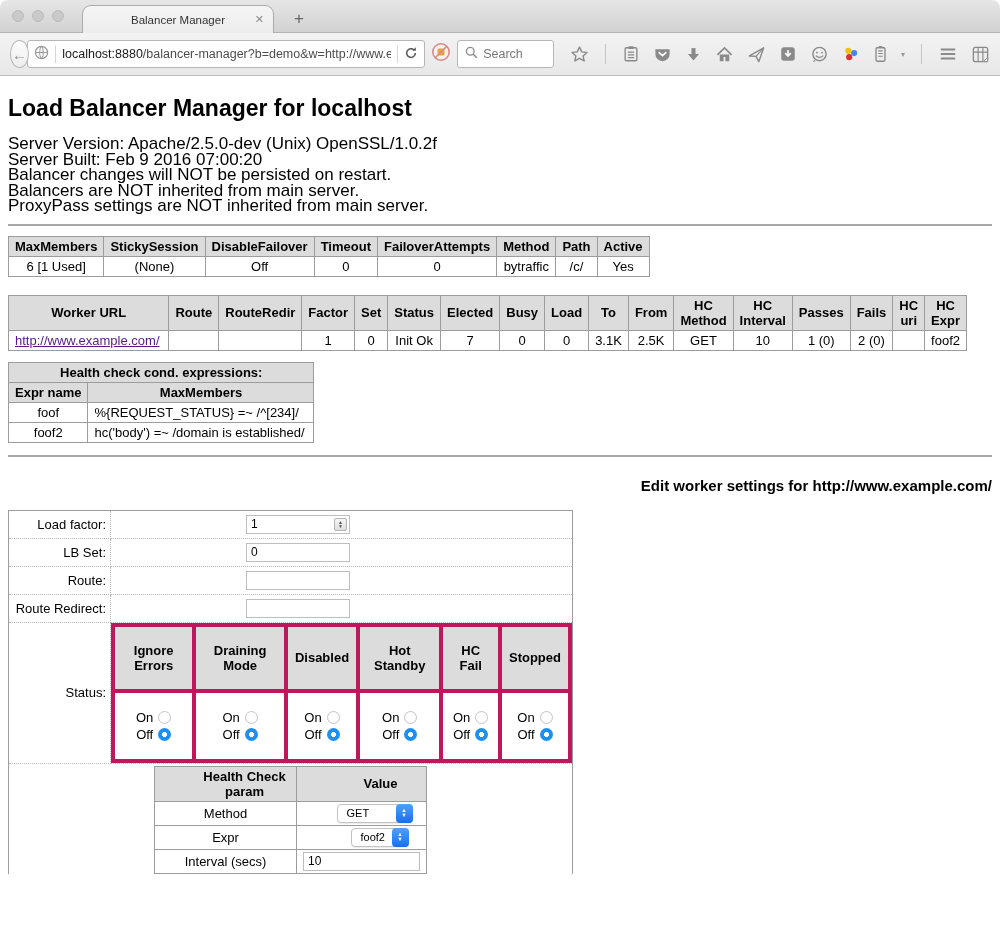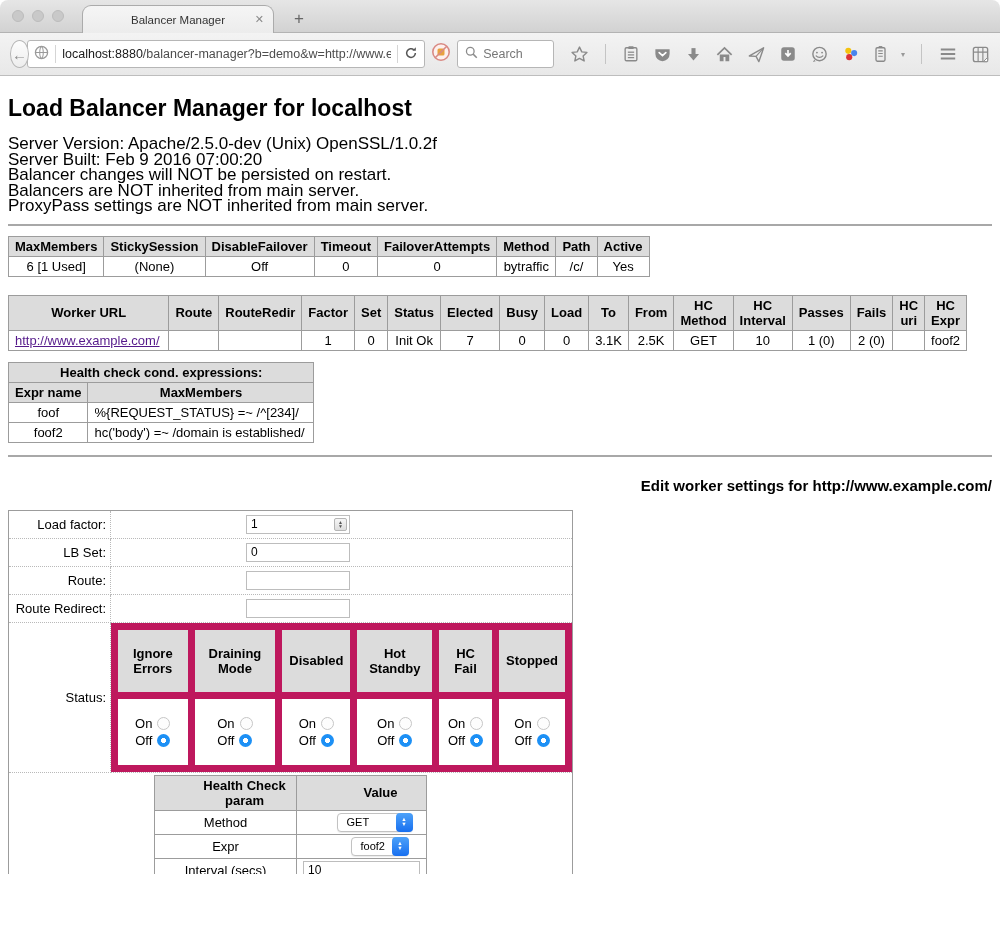--- a/index.html
+++ b/index.html
@@ -53,21 +53,21 @@
   table.formtbl > tbody > tr > td { border:1px dotted #b9b9b9; padding:4px 4px; }
   td.flabel { width:102px; text-align:right; }
   td.fval { text-align:left; padding-left:2px; }
   .inp { font-size:12px; height:19px; border:1px solid #bdbdbd; background:#fff; padding:1px 4px; width:104px; }
   .inp-wrap { position:relative; display:inline-block; margin-left:131px; }
   .inp-wrap2 { display:inline-block; margin-left:131px; }
   .spin { position:absolute; right:3px; top:3px; width:13px; height:13px; background:linear-gradient(#f6f6f6,#ddd); border:1px solid #b5b5b5; border-radius:2px;
           display:flex; flex-direction:column; align-items:center; justify-content:center; font-size:5px; color:#555; line-height:4px; }
 
   table.statustbl { border-collapse:collapse; font-size:13px; }
-  table.statustbl th, table.statustbl td { border:7px solid #be185d; padding:16px 7px; text-align:center; }
+  table.statustbl th, table.statustbl td { border:4px solid #be185d; padding:16px 7px; text-align:center; }
   table.statustbl th { background:#dcdcdc; }
   .radioline { display:flex; align-items:center; justify-content:center; gap:5px; line-height:17px; }
   input.mac-radio { -webkit-appearance:none; appearance:none; width:13px; height:13px; border-radius:50%; border:1px solid #c6c6c6; background:#fdfdfd; margin:1px 0; }
   input.mac-radio:checked { border:none; background:radial-gradient(circle at 50% 50%, #fff 0 2.6px, #1d90f5 2.7px); }
 
   table.hctbl { border-collapse:collapse; font-size:13px; margin-left:145px; }
   table.hctbl th, table.hctbl td { border:1px solid #9c9c9c; padding:2px 6px; text-align:center; }
   table.hctbl th { background:#dcdcdc;padding-left:44px; }
   td.hcp { width:142px; } td.hcv { width:128px; text-align:left; }
   .inp2 { font-size:12px; height:19px; border:1px solid #bdbdbd; background:#fff; padding:1px 4px; width:117px; }

